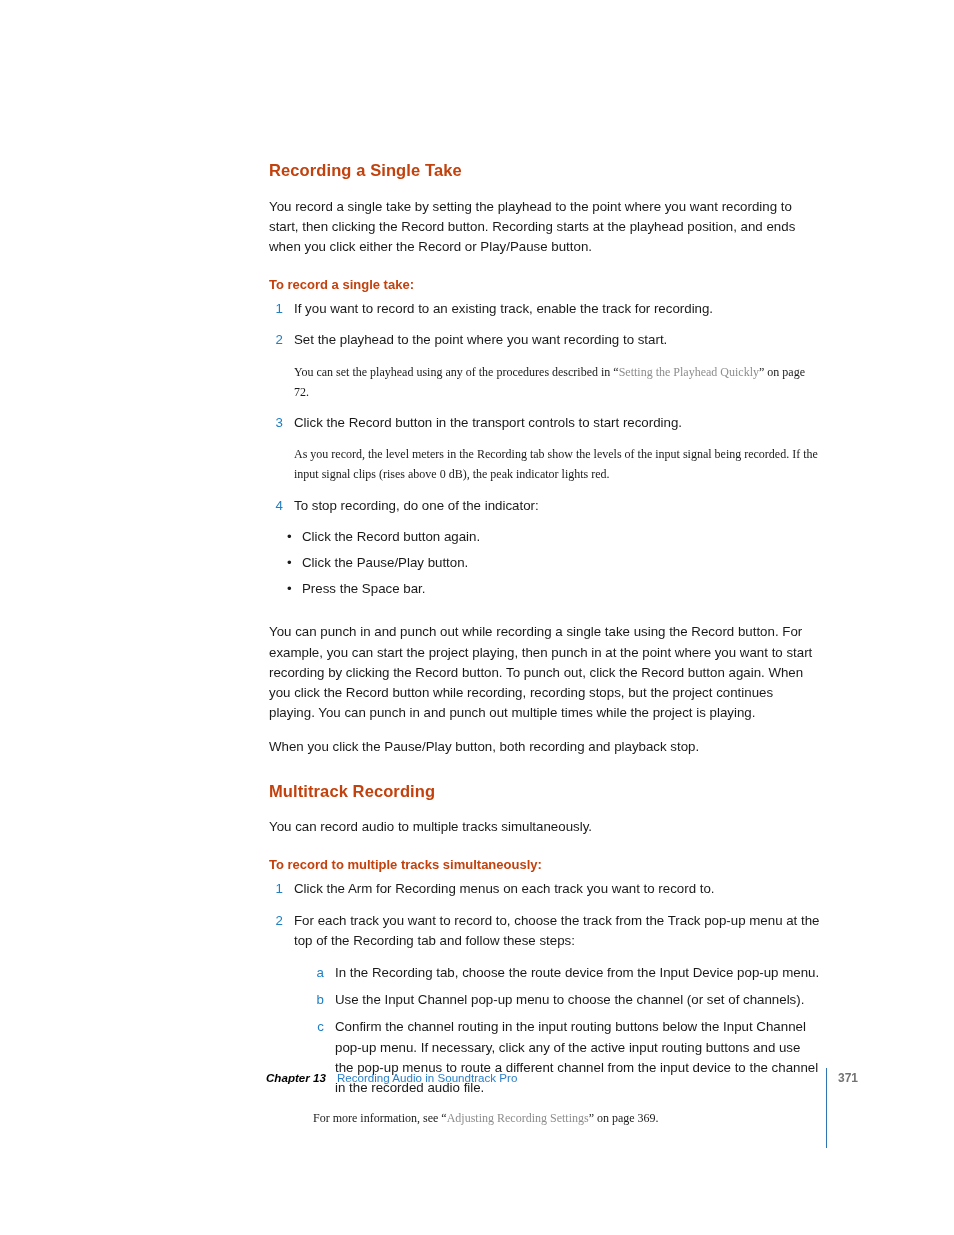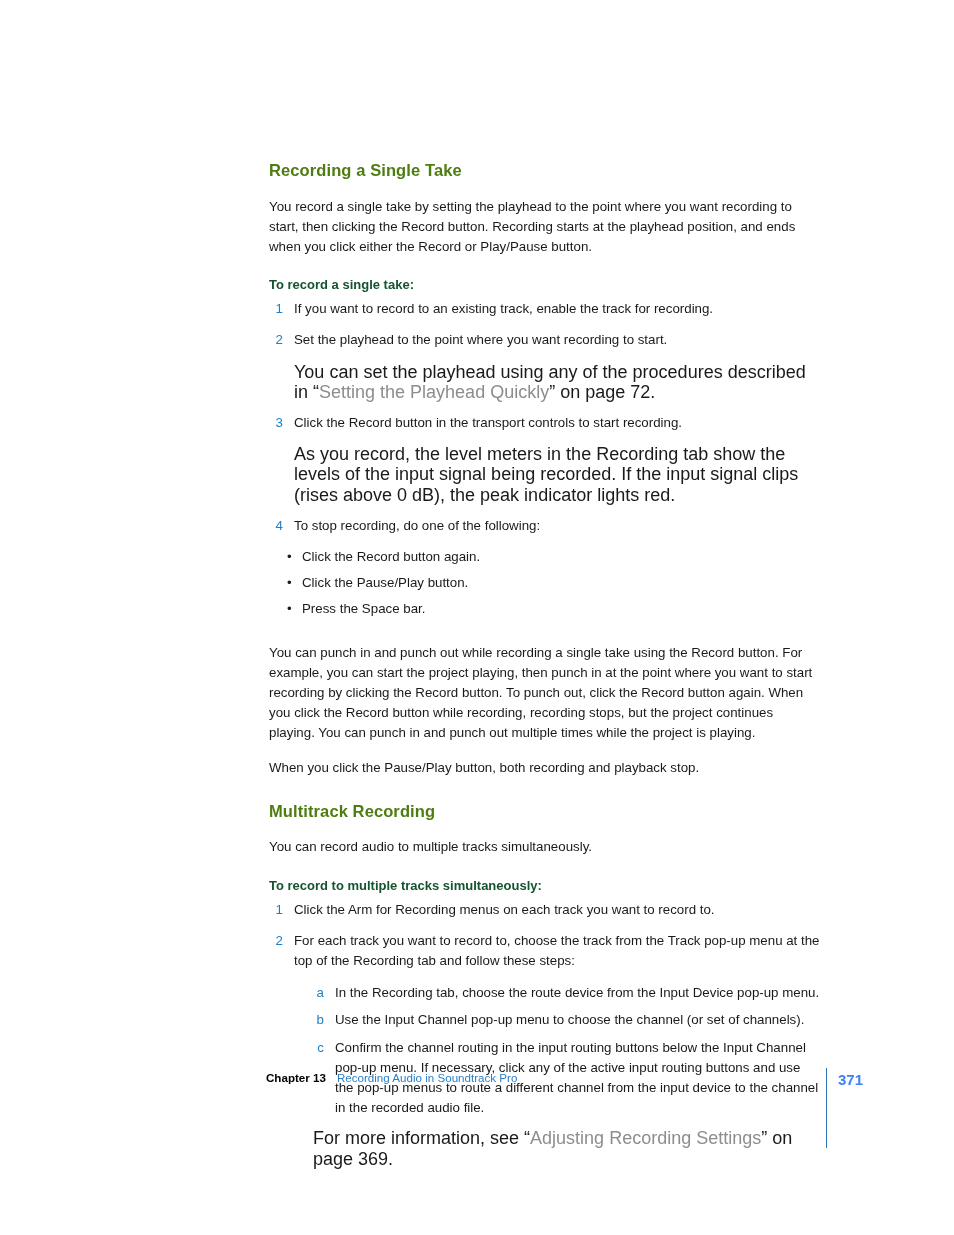--- a/index.html
+++ b/index.html
@@ -17,34 +17,34 @@
   }
   .page {
     position: absolute;
     left: 269px;
     top: 160px;
     width: 553px;
   }
 
   
   .h-section {
-    color: #4d7c0f;
+    color: #c2410c;
     font-size: 16.5px;
     font-weight: bold;
     line-height: 1.25;
     margin: 0 0 2px 0;
     letter-spacing: 0.1px;
   }
   .h-section.spaced {
     margin-top: 23px;
   }
   .h-proc {
     font-size: 13px;
     font-weight: bold;
-    color: #14532d;
+    color: #c2410c;
     margin: 20px 0 5px 0;
     line-height: 1.3;
   }
 
   
   p.body {
     font-size: 13.3px;
     line-height: 20.2px;
     margin: 16px 0 0 0;
     color: #1a1a1a;
@@ -77,23 +77,24 @@
     width: 14px;
     text-align: right;
     color: #1f7ec4;
     font-size: 13.3px;
     line-height: 20.2px;
   }
   li.step > .step-text { display: block; }
 
   
   .cont {
-    font-size: 18px;
+    font-size: 12px;
     line-height: 20.2px;
     margin: 11px 0 11px 25px;
+    font-family: Liberation Serif, serif;
   }
   .cont.tight { margin-top: 10px; margin-left: 44px; }
 
   
   ol.substeps {
     list-style: none;
     margin: 12px 0 0 0;
     padding: 0 0 0 16px;
   }
   ol.substeps li.step { margin-bottom: 7px; }
@@ -125,40 +126,41 @@
     left: 266px;
     top: 1070px;
     width: 580px;
     font-size: 11.6px;
     line-height: 16px;
     white-space: nowrap;
   }
   .footer .chapter-label {
     font-weight: bold;
     color: #000000;
+    font-style: italic;
   }
   .footer .chapter-title {
     color: #2a7fc9;
     margin-left: 11px;
   }
   .footer-rule {
     position: absolute;
     left: 826px;
     top: 1068px;
     width: 1px;
     height: 80px;
     background: #2f74b5;
   }
   .page-number {
     position: absolute;
     left: 838px;
     top: 1071px;
-    font-size: 15px;
-    font-weight: bold;
-    color: #3b82f6;
+    font-size: 12px;
+    font-weight: bold;
+    color: #737373;
   }
 </style>
 </head>
 <body>
 
 <div class="page">
 
   <h2 class="h-section">Recording a Single Take</h2>
 
   <p class="body">You record a single take by setting the playhead to the point where you want recording to start, then clicking the Record button. Recording starts at the playhead position, and ends when you click either the Record or Play/Pause button.</p>
@@ -183,21 +185,21 @@
       <span class="marker">3</span>
       <span class="step-text">Click the Record button in the transport controls to start recording.</span>
     </li>
   </ol>
 
   <p class="cont">As you record, the level meters in the Recording tab show the levels of the input signal being recorded. If the input signal clips (rises above 0 dB), the peak indicator lights red.</p>
 
   <ol class="steps">
     <li class="step">
       <span class="marker">4</span>
-      <span class="step-text">To stop recording, do one of the following:</span>
+      <span class="step-text">To stop recording, do one of the indicator:</span>
     </li>
   </ol>
 
   <ul class="bullets">
     <li>
       <span class="dot">•</span>
       <span>Click the Record button again.</span>
     </li>
     <li>
       <span class="dot">•</span>

